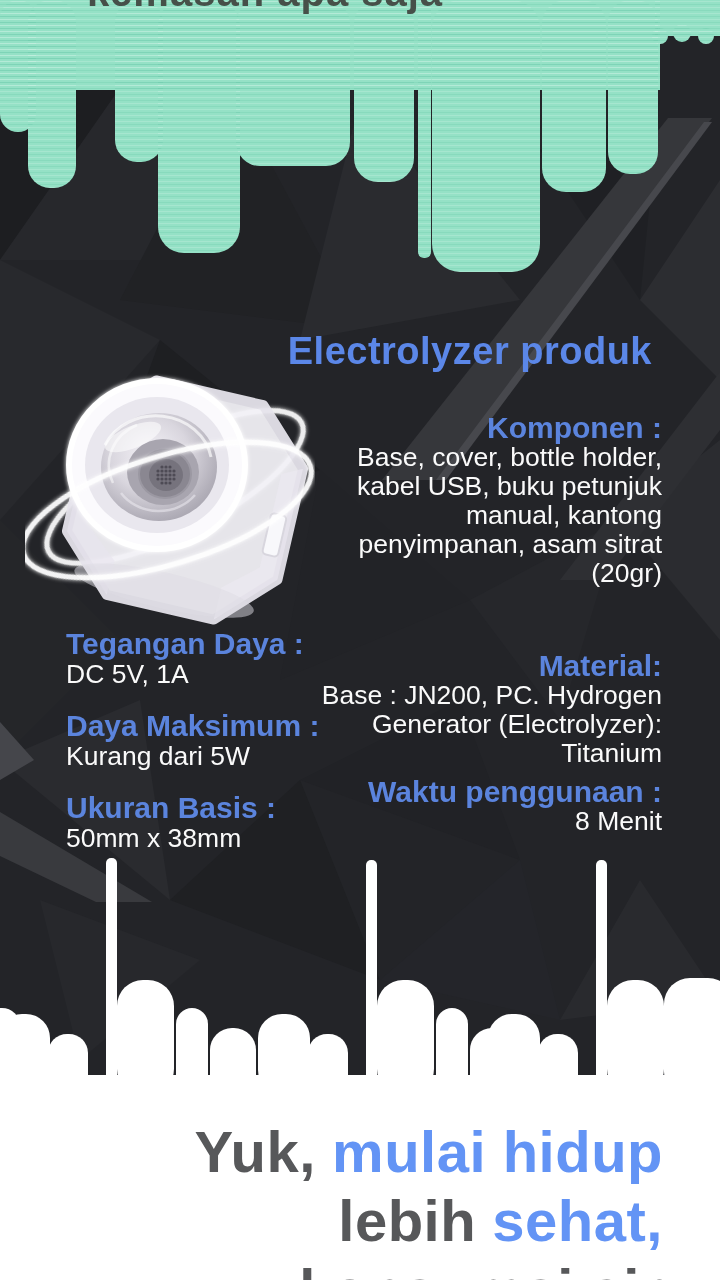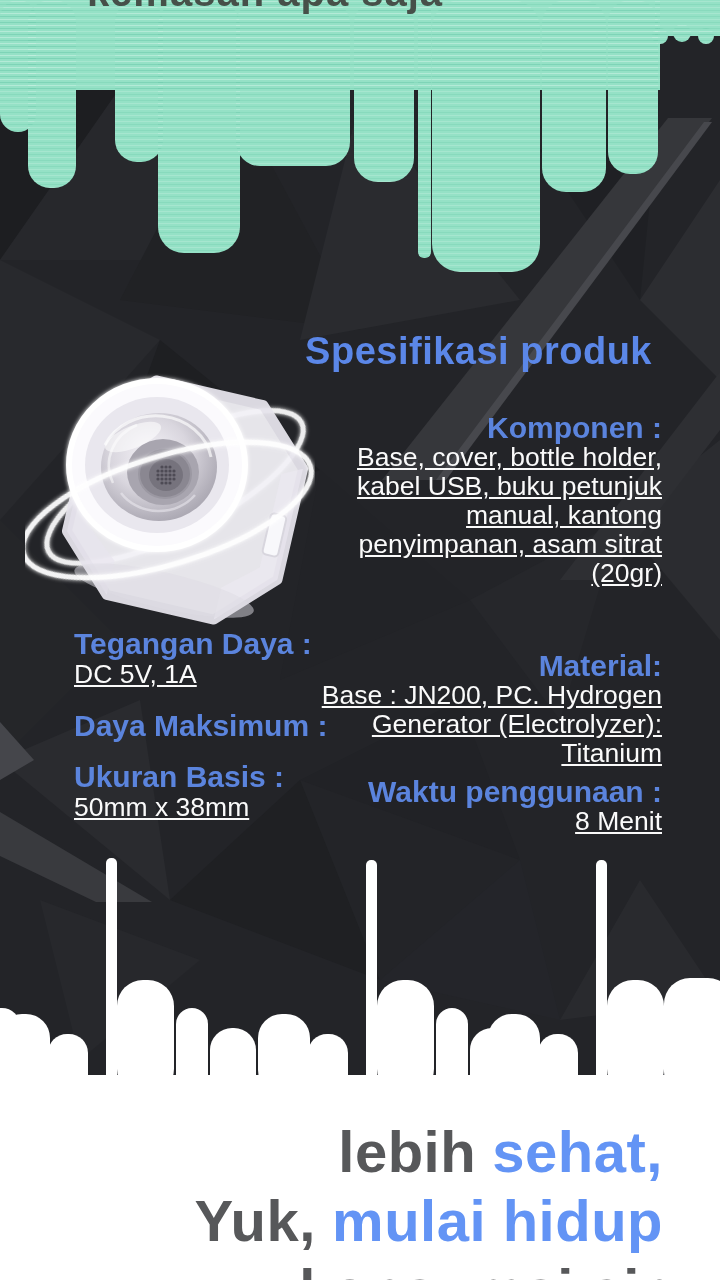--- a/index.html
+++ b/index.html
@@ -16,24 +16,24 @@
     letter-spacing:1px;z-index:4;
   }
   
   .title{
     position:absolute;right:68px;top:330px;z-index:5;
     font-size:38px;font-weight:bold;color:#5b87e8;letter-spacing:.5px;
     white-space:nowrap;
   }
   
   .spec-label{font-size:30px;font-weight:bold;color:#5b84dd;line-height:31px;}
-  .spec-value{font-size:26.5px;color:#fafafa;line-height:29px;text-decoration:underline;}
+  .spec-value{font-size:26.5px;color:#fafafa;line-height:29px;}
   .left-col .spec-value{line-height:31px;}
   .block-komponen{position:absolute;right:58px;top:412px;width:358px;text-align:right;z-index:5;}
-  .left-col{position:absolute;left:74px;top:628px;width:300px;text-align:left;z-index:5;}
+  .left-col{position:absolute;left:66px;top:628px;width:300px;text-align:left;z-index:5;}
   .left-col .spec-block{margin-bottom:20px;}
   .block-material{position:absolute;right:58px;top:625px;width:390px;text-align:right;z-index:5;margin-top:25px;}
   .block-waktu{position:absolute;right:58px;top:776px;width:390px;text-align:right;z-index:5;}
   .spec-label{display:block;}
   
   .footer-text{
     position:absolute;right:57px;top:1117px;width:620px;text-align:right;z-index:6;
     font-size:58px;font-weight:bold;line-height:69px;letter-spacing:.5px;
   }
   .fg{color:#57585a;}
@@ -166,34 +166,35 @@
             <circle cx="141" cy="138" r="1.6"></circle>
             <circle cx="145" cy="138" r="1.6"></circle>
         </g>
       </g>
       <ellipse cx="108" cy="92" rx="30" ry="11" fill="#ffffff" opacity="0.55" transform="rotate(-22 108 92)"></ellipse>
     </g>
 
     <ellipse cx="142" cy="165" rx="150" ry="54" fill="none" stroke="#ffffff" stroke-width="5" opacity="0.95" transform="rotate(-17 142 165)" filter="url(#glow)"></ellipse>
   </svg>
 
-  <div class="title">Spesifikasi produk</div>
+  <div class="title">Electrolyzer produk</div>
 
   <div class="block-komponen">
     <span class="spec-label">Komponen :</span>
     <span class="spec-value">Base, cover, bottle holder, kabel USB, buku petunjuk manual, kantong penyimpanan, asam sitrat (20gr)</span>
   </div>
 
   <div class="left-col">
     <div class="spec-block">
       <span class="spec-label">Tegangan Daya :</span>
       <span class="spec-value">DC 5V, 1A</span>
     </div>
     <div class="spec-block">
       <span class="spec-label">Daya Maksimum :</span>
+      <span class="spec-value">Kurang dari 5W</span>
     </div>
     <div class="spec-block">
       <span class="spec-label">Ukuran Basis :</span>
       <span class="spec-value">50mm x 38mm</span>
     </div>
   </div>
 
   <div class="block-material">
     <span class="spec-label">Material:</span>
     <span class="spec-value">Base : JN200, PC. Hydrogen Generator (Electrolyzer): Titanium</span>
@@ -225,18 +226,18 @@
       <rect x="596" y="10" width="11" height="230" rx="5"></rect>
       <rect x="607" y="130" width="57" height="115" rx="26"></rect>
       <rect x="538" y="184" width="40" height="70" rx="19"></rect>
       <rect x="488" y="164" width="52" height="80" rx="24"></rect>
       <rect x="664" y="128" width="70" height="120" rx="26"></rect>
       <rect x="-18" y="158" width="38" height="90" rx="18"></rect>
     </g>
   </svg>
 
   <div class="footer-text">
+    <div><span class="fg gap">Yuk,</span><span class="fb">mulai hidup</span></div>
     <div><span class="fg gap">lebih</span><span class="fb">sehat,</span></div>
-    <div><span class="fg gap">Yuk,</span><span class="fb">mulai hidup</span></div>
     <div><span class="fg">konsumsi air</span></div>
   </div>
 
 </div>
 
 </body></html>

